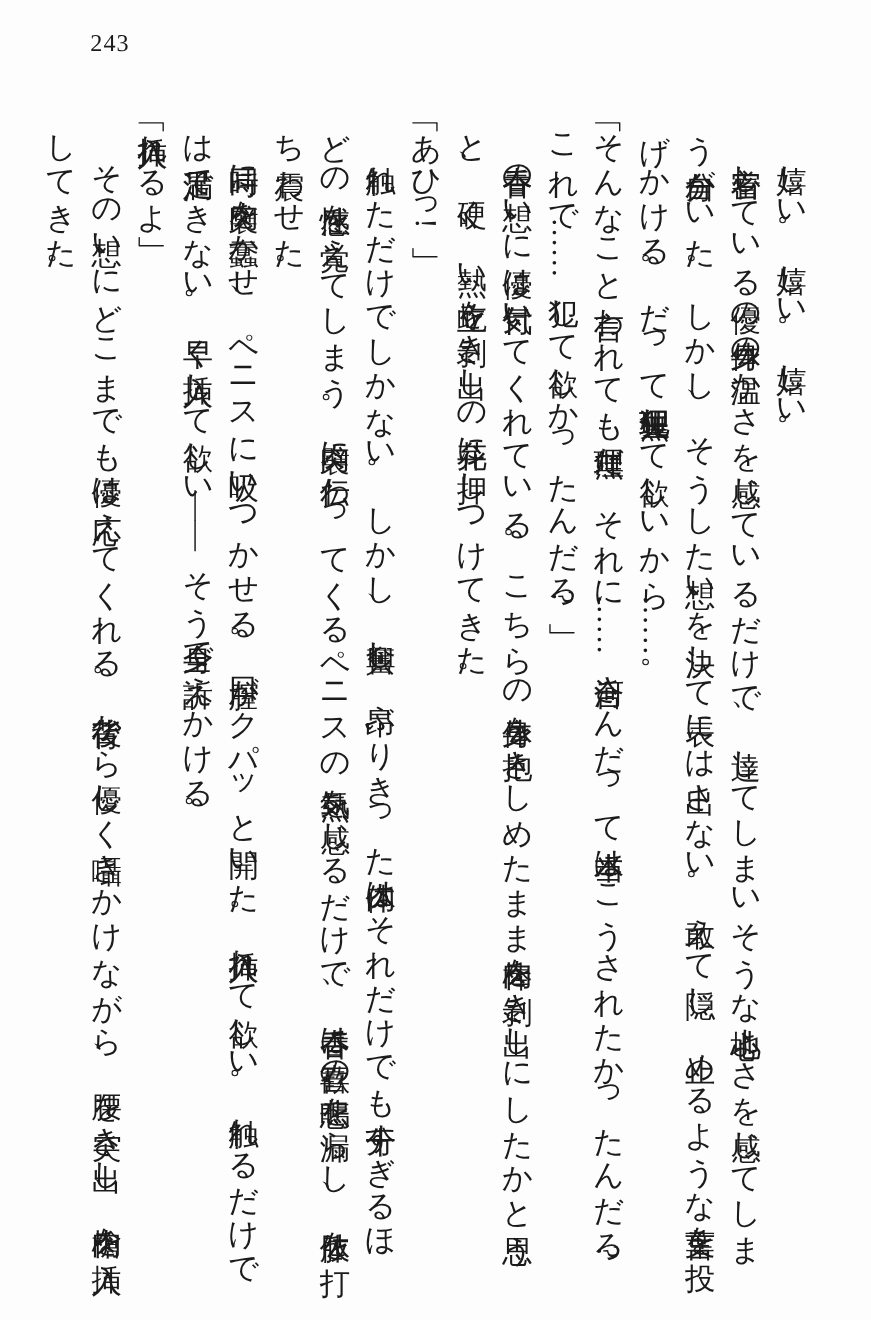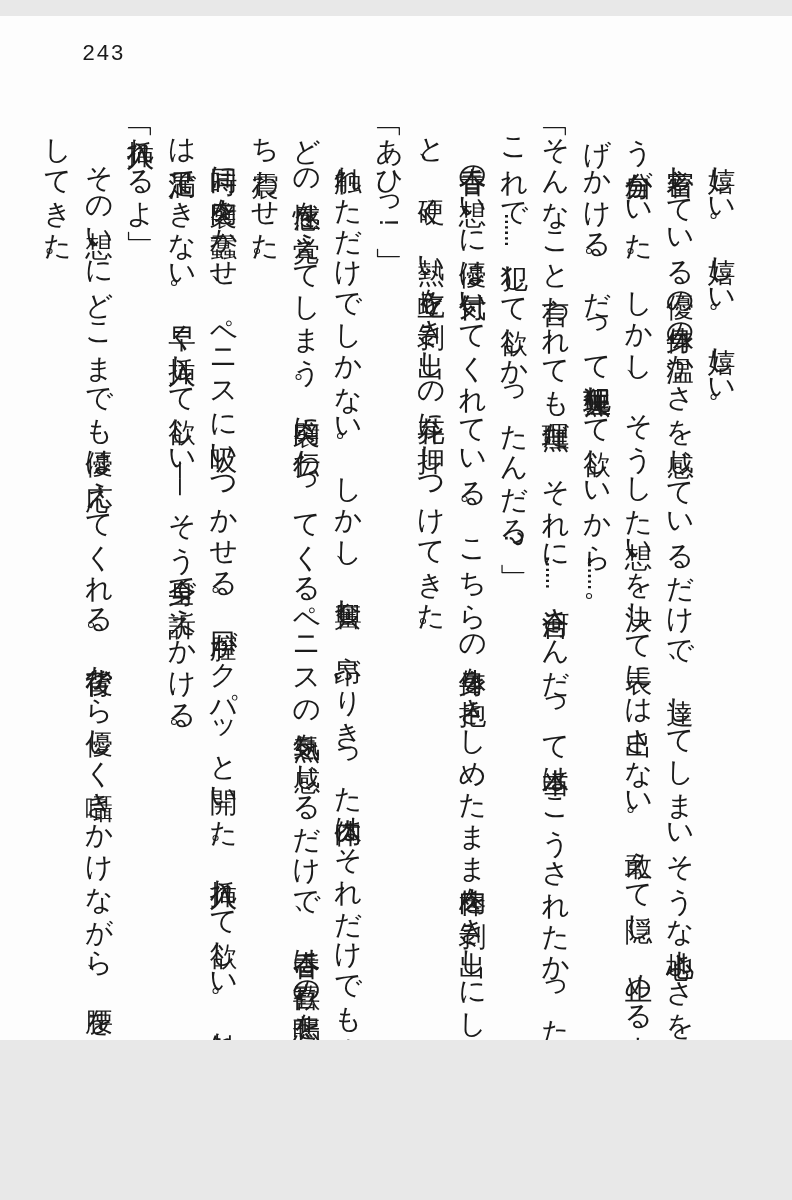--- a/index.html
+++ b/index.html
@@ -7,25 +7,25 @@
     --ink: #1b1b1b;
   }
   html, body {
     margin: 0;
     padding: 0;
     background: #e8e8e8;
   }
   .book-page {
     position: relative;
     width: 792px;
-    height: 1024px;
-    margin: 16px auto;
+    height: 1200px;
+    margin: 0 auto;
     background: var(--bg);
     overflow: hidden;
-    font-family: Liberation Mono, monospace;
+    font-family: Liberation Serif, serif;
     color: var(--ink);
   }
   .page-number {
     position: absolute;
     left: 82px;
     top: 26px;
     font-size: 22px;
     letter-spacing: 1px;
     color: var(--ink);
   }

